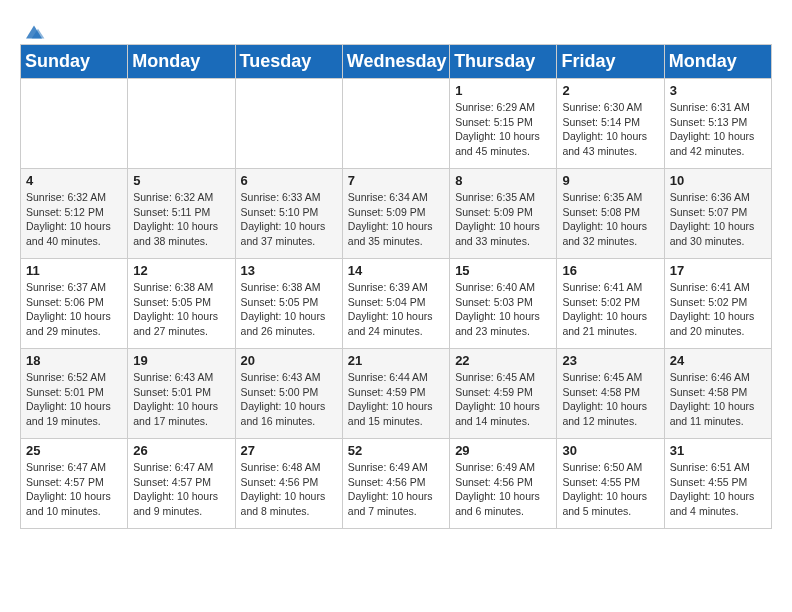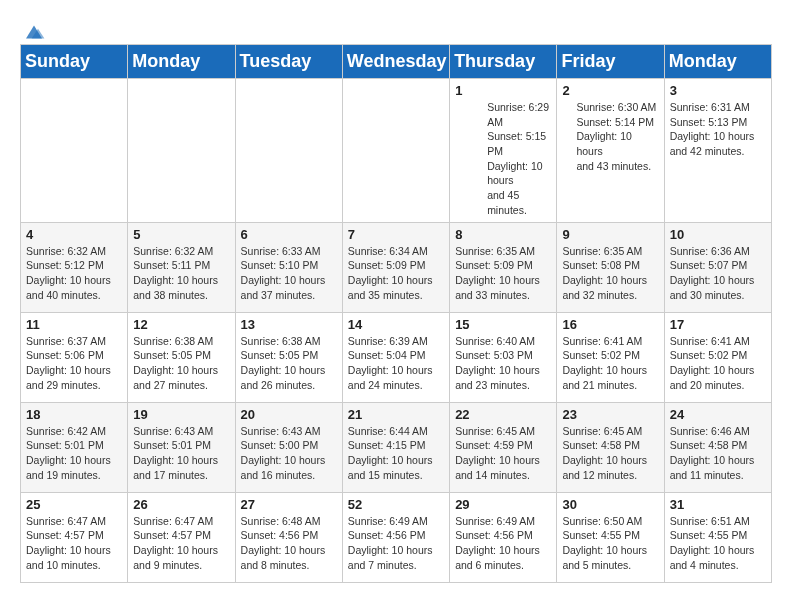--- a/index.html
+++ b/index.html
@@ -124,28 +124,28 @@
       </tr>
   </thead>
   <tbody id="calendar-body">
   <tr>
         <td class="empty-cell"></td>
         <td class="empty-cell"></td>
         <td class="empty-cell"></td>
         <td class="empty-cell"></td>
         <td>
           <span class="day-number">1</span>
-          <div class="day-info" style="white-space: pre-line; margin-left: 32px;">Sunrise: 6:29 AM
+          <div class="day-info" style="white-space: pre-line;">Sunrise: 6:29 AM
 Sunset: 5:15 PM
 Daylight: 10 hours
 and 45 minutes.</div>
         </td>
         <td>
           <span class="day-number">2</span>
-          <div class="day-info" style="white-space: pre-line; margin-left: 14px;">Sunrise: 6:30 AM
+          <div class="day-info" style="white-space: pre-line;">Sunrise: 6:30 AM
 Sunset: 5:14 PM
 Daylight: 10 hours
 and 43 minutes.</div>
         </td>
         <td>
           <span class="day-number">3</span>
           <div class="day-info" style="white-space: pre-line;">Sunrise: 6:31 AM
 Sunset: 5:13 PM
 Daylight: 10 hours
 and 42 minutes.</div>
@@ -249,21 +249,21 @@
           <span class="day-number">17</span>
           <div class="day-info" style="white-space: pre-line;">Sunrise: 6:41 AM
 Sunset: 5:02 PM
 Daylight: 10 hours
 and 20 minutes.</div>
         </td>
       </tr>
       <tr>
         <td>
           <span class="day-number">18</span>
-          <div class="day-info" style="white-space: pre-line;">Sunrise: 6:42 AM
+          <div class="day-info" style="white-space: pre-line;">Sunrise: 6:52 AM
 Sunset: 5:01 PM
 Daylight: 10 hours
 and 19 minutes.</div>
         </td>
         <td>
           <span class="day-number">19</span>
           <div class="day-info" style="white-space: pre-line;">Sunrise: 6:43 AM
 Sunset: 5:01 PM
 Daylight: 10 hours
 and 17 minutes.</div>
@@ -271,21 +271,21 @@
         <td>
           <span class="day-number">20</span>
           <div class="day-info" style="white-space: pre-line;">Sunrise: 6:43 AM
 Sunset: 5:00 PM
 Daylight: 10 hours
 and 16 minutes.</div>
         </td>
         <td>
           <span class="day-number">21</span>
           <div class="day-info" style="white-space: pre-line;">Sunrise: 6:44 AM
-Sunset: 4:15 PM
+Sunset: 4:59 PM
 Daylight: 10 hours
 and 15 minutes.</div>
         </td>
         <td>
           <span class="day-number">22</span>
           <div class="day-info" style="white-space: pre-line;">Sunrise: 6:45 AM
 Sunset: 4:59 PM
 Daylight: 10 hours
 and 14 minutes.</div>
         </td>

